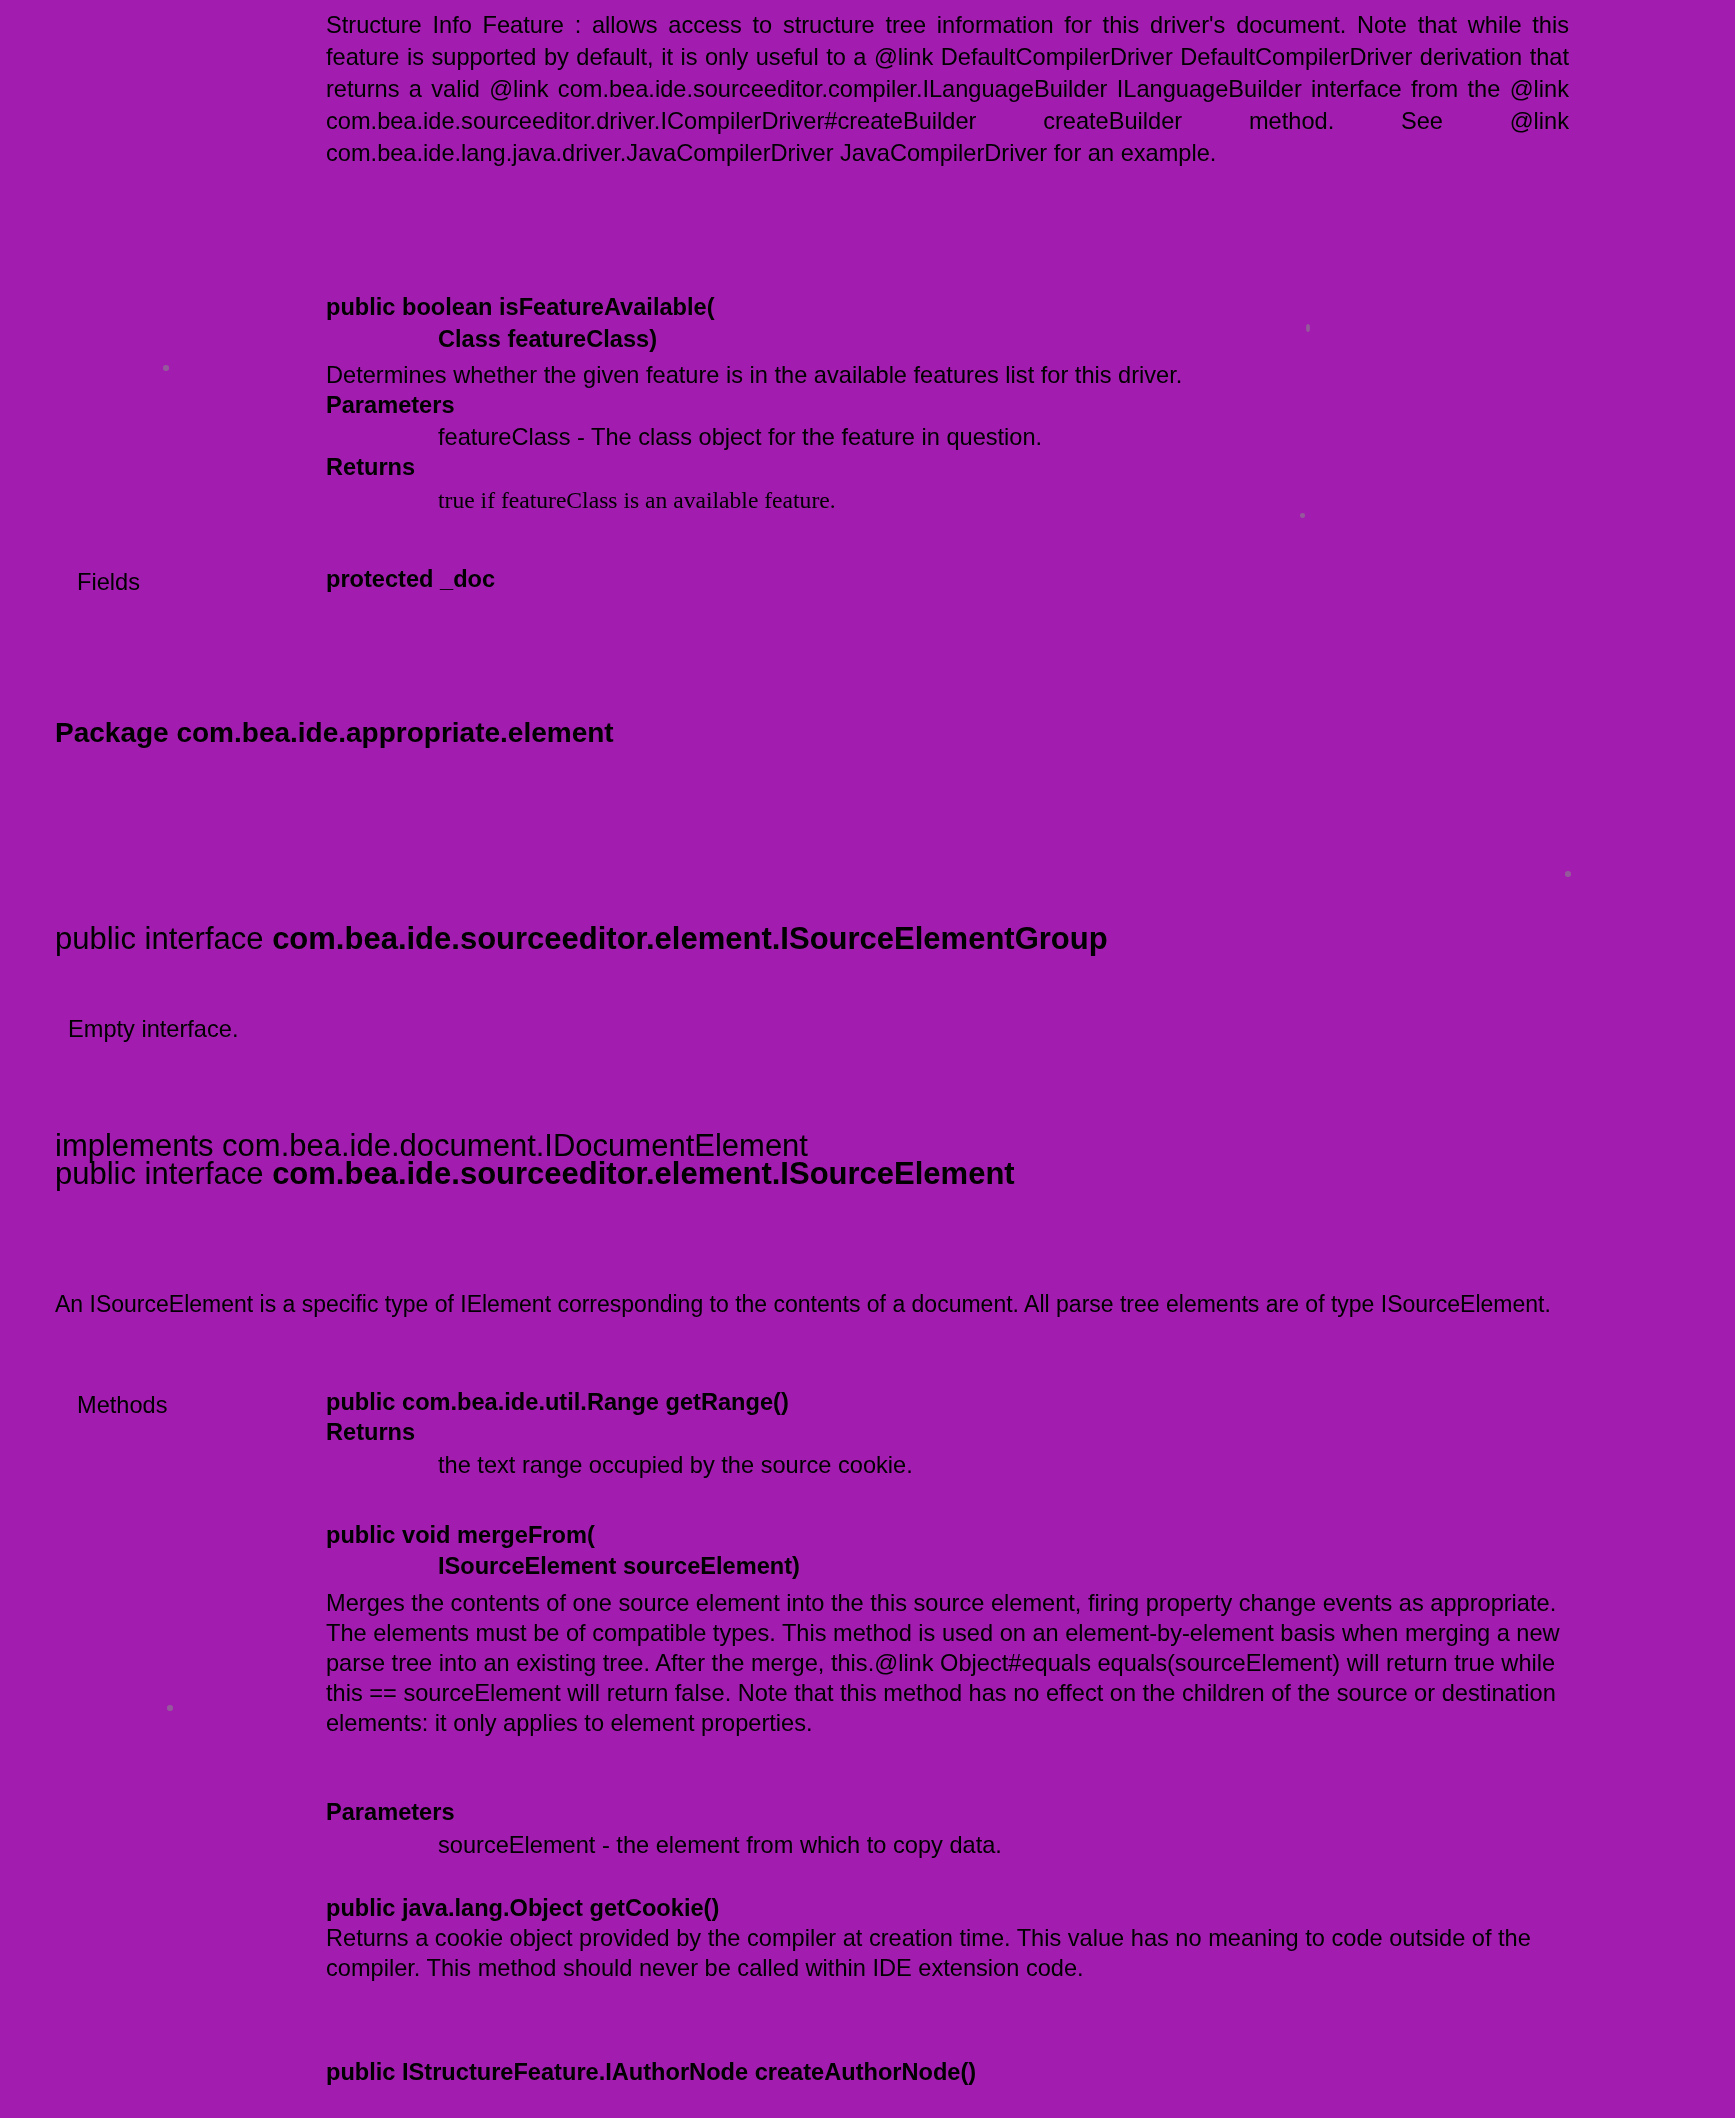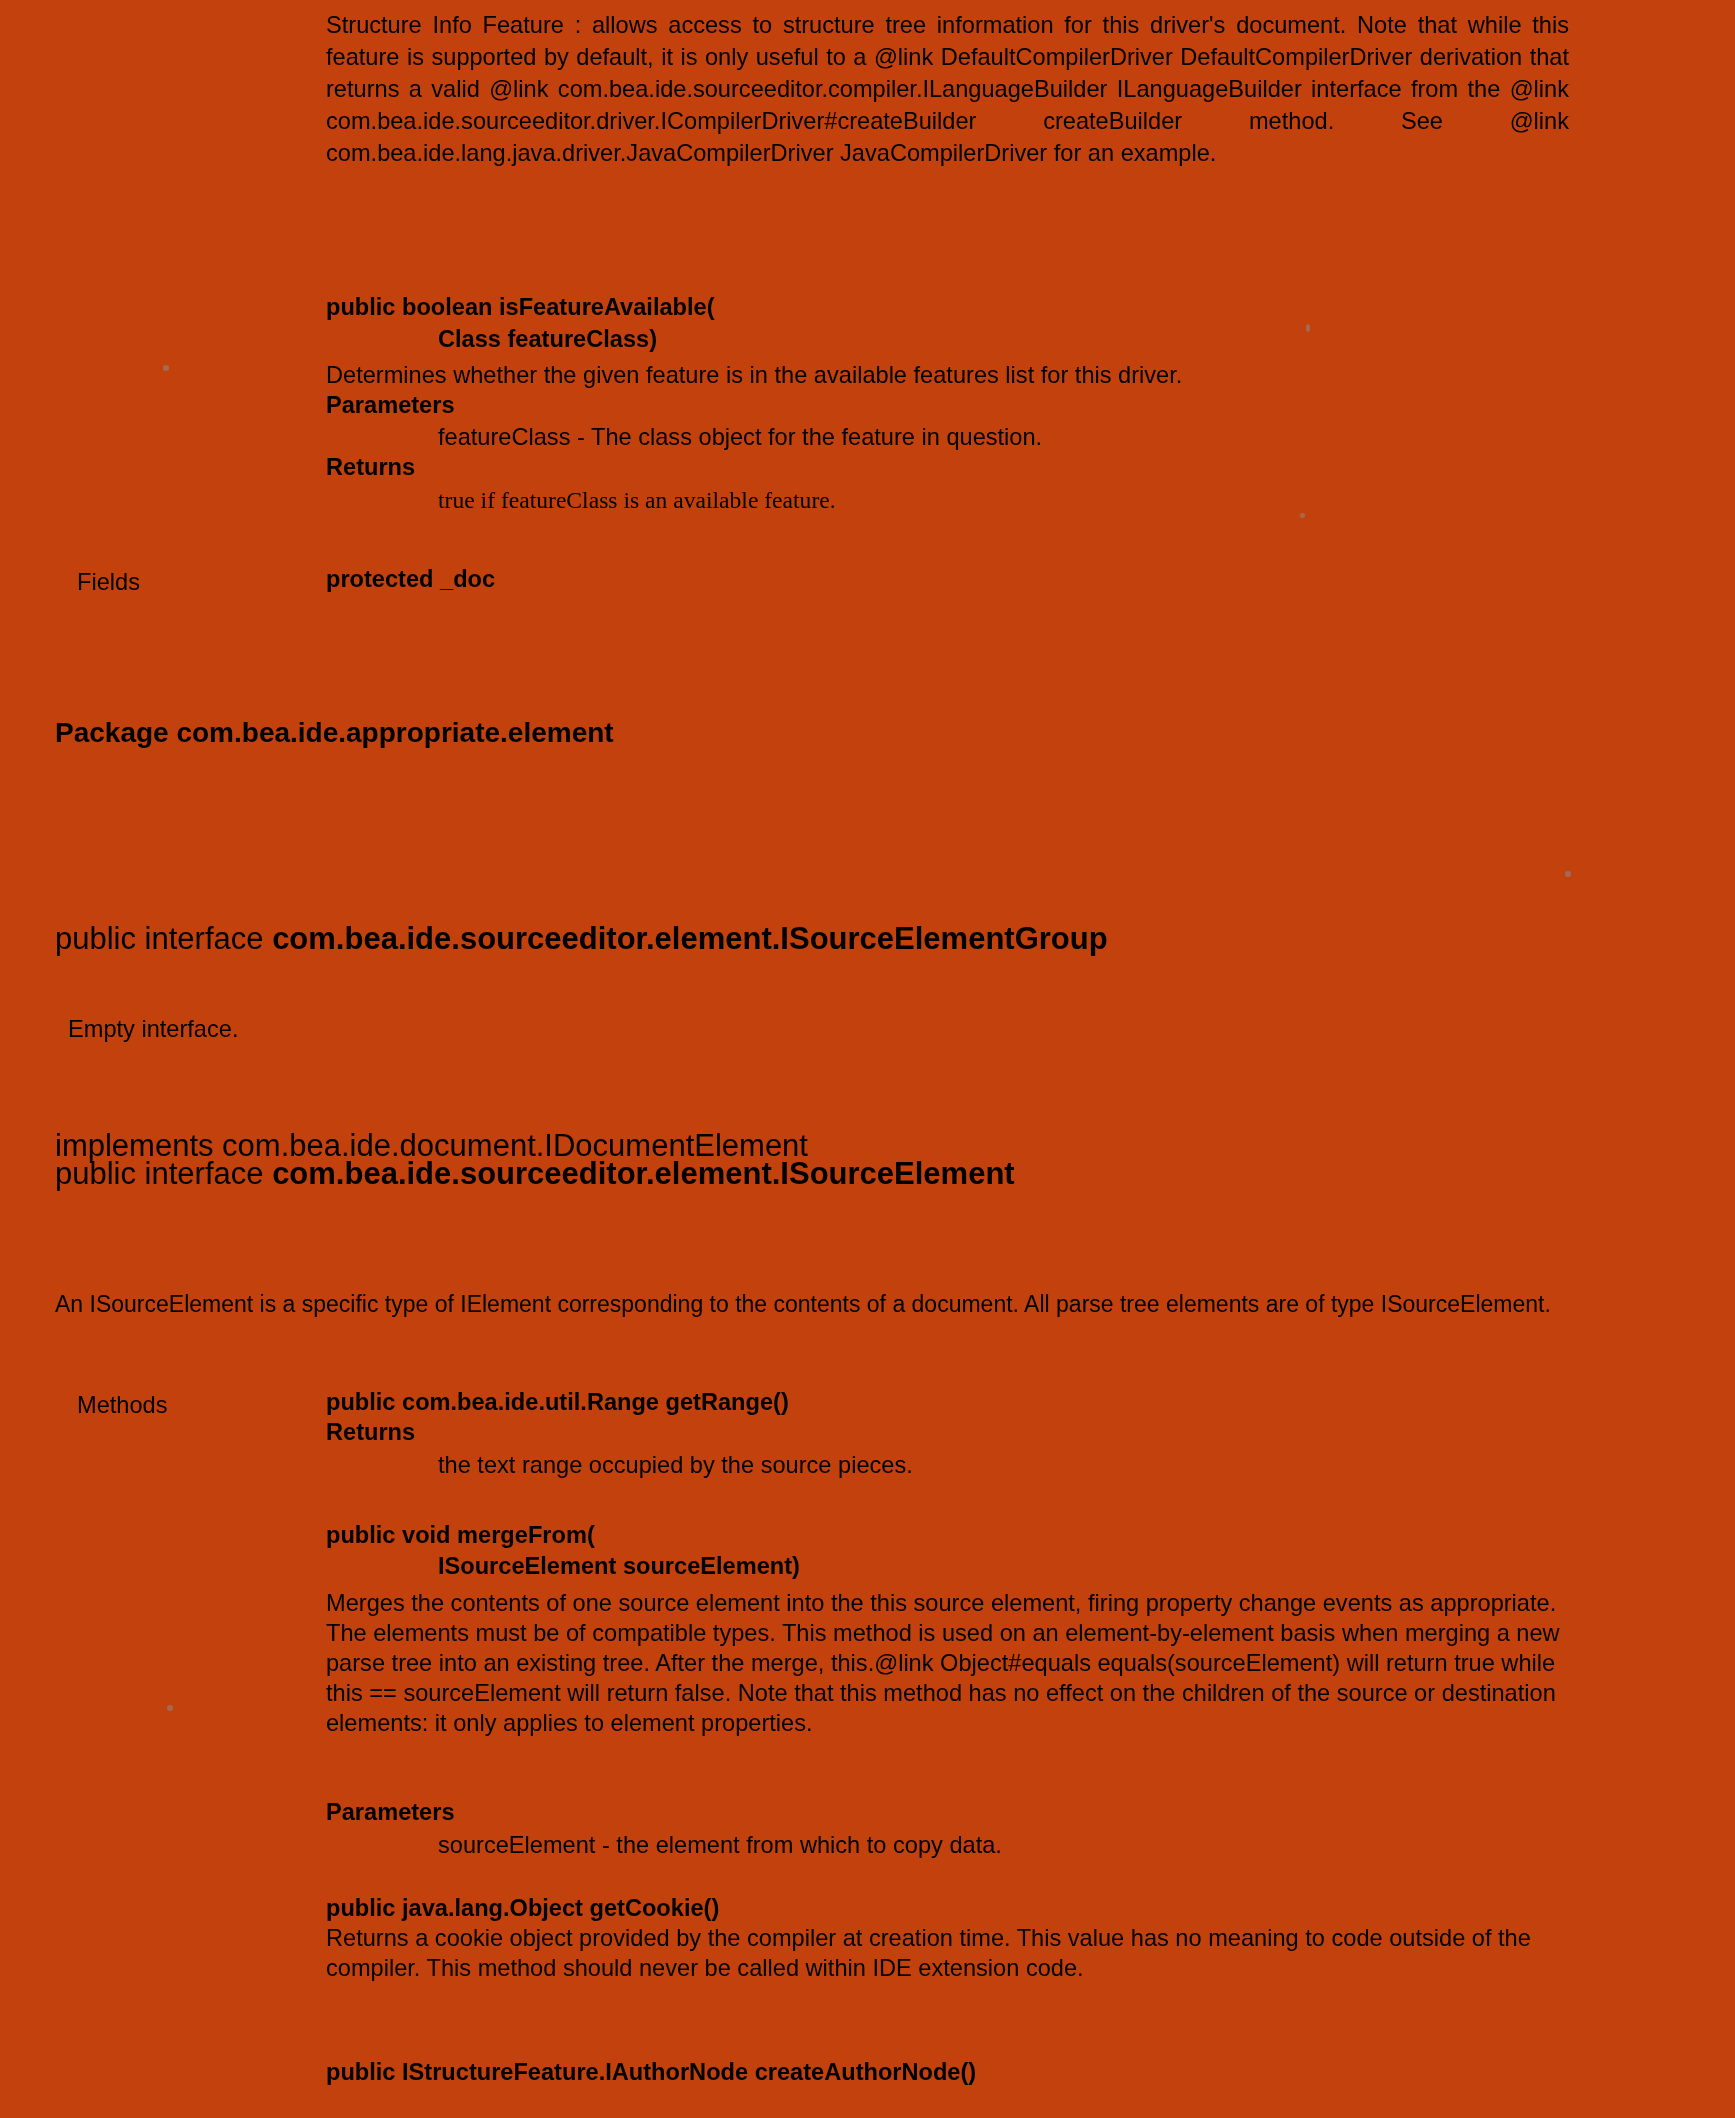--- a/index.html
+++ b/index.html
@@ -14,21 +14,21 @@
     position: relative;
     font-family: "Liberation Sans", sans-serif;
     color: #000000;
     overflow: hidden;
   }
 
   .page {
     position: relative;
     width: 1735px;
     height: 2119px;
-    background: #c2410c;
+    background: #a21caf;
   }
 
   
   .abs {
     position: absolute;
     box-sizing: border-box;
   }
 
   
   .col-label {
@@ -172,21 +172,21 @@
   <div class="abs iface-sub" style="top:1125px;">implements com.bea.ide.document.IDocumentElement</div>
 
   <div class="abs iface-desc" style="top:1288px; width:1520px;">An ISourceElement is a specific type of IElement corresponding to the contents of a document. All parse tree elements are of type ISourceElement.</div>
 
   <div class="abs col-label" style="top:1390px;">Methods</div>
 
   <div class="abs col-body sig" style="top:1387px;">public com.bea.ide.util.Range getRange()</div>
 
   <div class="abs col-body sub-head" style="top:1417px;">Returns</div>
 
-  <div class="abs col-body detail" style="top:1450px;">the text range occupied by the source pieces.</div>
+  <div class="abs col-body detail" style="top:1450px;">the text range occupied by the source cookie.</div>
 
   <div class="abs col-body sig" style="top:1520px;">public void mergeFrom(</div>
 
   <div class="abs col-body sig sig-indent" style="top:1551px;">ISourceElement sourceElement)</div>
 
   <div class="abs col-body body-text" style="top:1588px; width:1240px;">Merges the contents of one source element into the this source element, firing property change events as appropriate. The elements must be of compatible types. This method is used on an element-by-element basis when merging a new parse tree into an existing tree. After the merge, this.@link Object#equals equals(sourceElement) will return true while this == sourceElement will return false. Note that this method has no effect on the children of the source or destination elements: it only applies to element properties.</div>
 
   <div class="abs col-body sub-head" style="top:1797px;">Parameters</div>
 
   <div class="abs col-body detail" style="top:1830px;">sourceElement - the element from which to copy data.</div>

